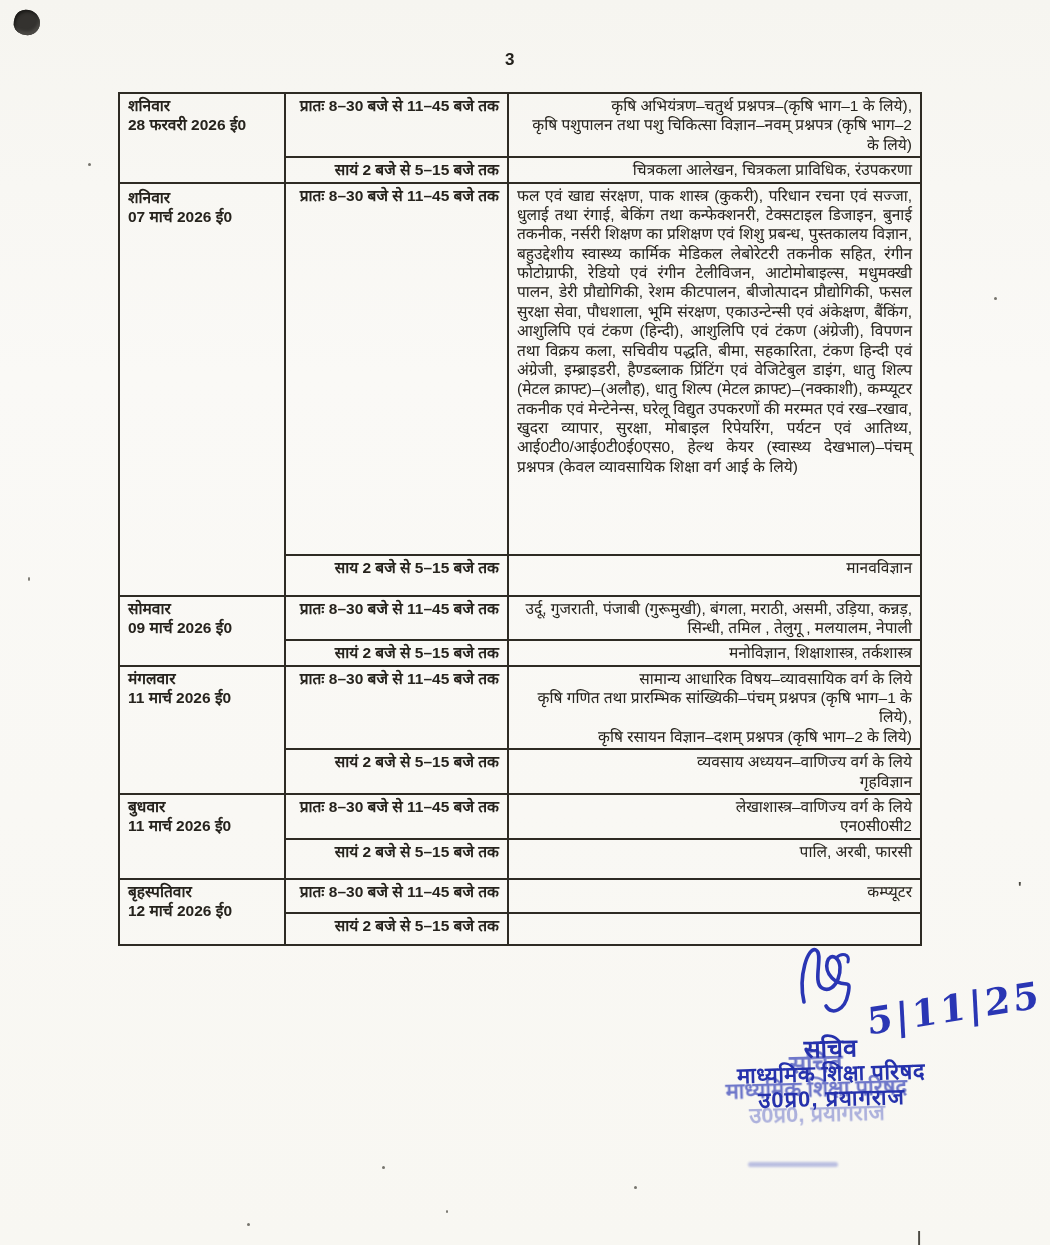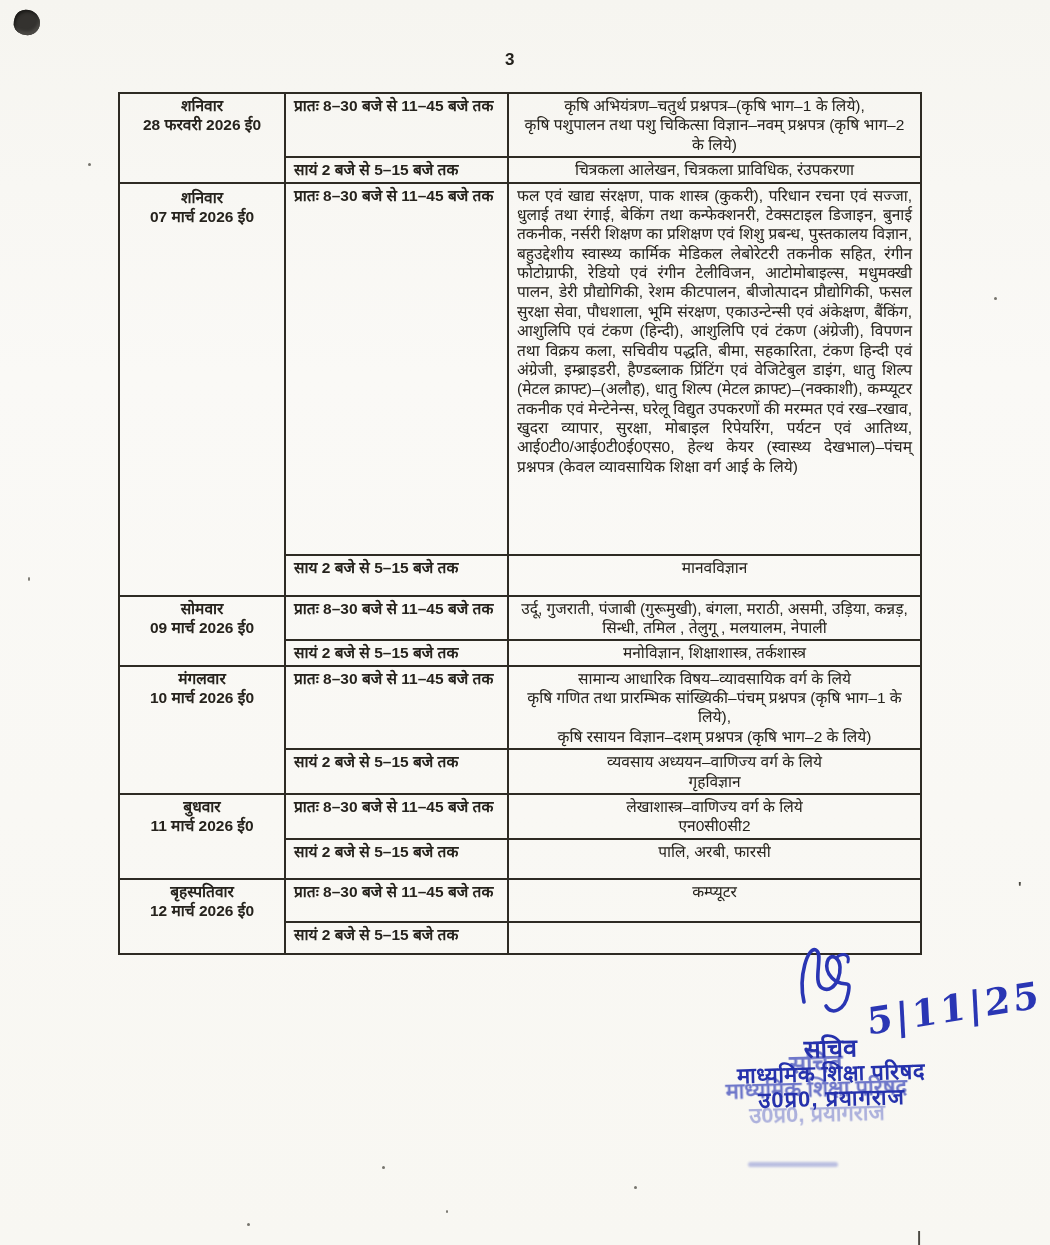--- a/index.html
+++ b/index.html
@@ -26,29 +26,29 @@
   }
   table.sched td{
     border:2.2px solid #2e2b24;
     font-size:15.5px;line-height:1.25;
     padding:2px 8px;
     vertical-align:top;
     white-space:pre-line;
     color:#26231d;
   }
   td.date-cell{
-    width:148px;text-align:center;vertical-align:middle;
+    width:148px;text-align:left;vertical-align:middle;
     font-weight:600;
   }
   td.date-cell.vtop{vertical-align:top;padding-top:4px;}
   td.time-cell{
-    width:205px;text-align:left;vertical-align:top;
+    width:205px;text-align:right;vertical-align:top;
     padding:3px 16px;font-weight:600;
   }
-  td.subj-cell{width:395px;text-align:center;}
+  td.subj-cell{width:395px;text-align:right;}
   td.subj-cell.justify{text-align:justify;margin-left:12px;}
   
   .blob{
     position:absolute;left:14px;top:10px;width:26px;height:25px;
     background:#34322f;border-radius:48% 55% 52% 45%;
     transform:rotate(14deg);
     box-shadow:inset 2px 2px 3px #1c1b19, inset -2px -3px 3px #4c4a46;
   }
   .speck{position:absolute;background:#55524b;border-radius:50%;opacity:.8;}
   .tickmark{position:absolute;color:#4b4942;font-size:15px;font-weight:700;}
@@ -127,21 +127,21 @@
       <td class="time-cell">प्रातः 8–30 बजे से 11–45 बजे तक</td>
       <td class="subj-cell">उर्दू, गुजराती, पंजाबी (गुरूमुखी), बंगला, मराठी, असमी, उड़िया, कन्नड़, सिन्धी,  तमिल , तेलुगू ,  मलयालम,  नेपाली</td>
     </tr>
     <tr style="height:25px">
       <td class="time-cell">सायं 2 बजे से 5–15 बजे तक</td>
       <td class="subj-cell">मनोविज्ञान, शिक्षाशास्त्र, तर्कशास्त्र</td>
     </tr>
 
     <tr style="height:83px">
       <td class="date-cell" rowspan="2">मंगलवार
-10 मार्च 2026 ई0</td>
+11 मार्च 2026 ई0</td>
       <td class="time-cell">प्रातः 8–30 बजे से 11–45 बजे तक</td>
       <td class="subj-cell">सामान्य आधारिक विषय–व्यावसायिक वर्ग के लिये
 कृषि गणित तथा प्रारम्भिक सांख्यिकी–पंचम् प्रश्नपत्र (कृषि भाग–1 के लिये),
 कृषि रसायन विज्ञान–दशम् प्रश्नपत्र (कृषि भाग–2 के लिये)</td>
     </tr>
     <tr style="height:37px">
       <td class="time-cell">सायं 2 बजे से 5–15 बजे तक</td>
       <td class="subj-cell">व्यवसाय अध्ययन–वाणिज्य वर्ग के लिये
 गृहविज्ञान</td>
     </tr>
@@ -151,21 +151,21 @@
 11 मार्च 2026 ई0</td>
       <td class="time-cell">प्रातः 8–30 बजे से 11–45 बजे तक</td>
       <td class="subj-cell">लेखाशास्त्र–वाणिज्य वर्ग के लिये
 एन0सी0सी2</td>
     </tr>
     <tr style="height:40px">
       <td class="time-cell">सायं 2 बजे से 5–15 बजे तक</td>
       <td class="subj-cell">पालि, अरबी, फारसी</td>
     </tr>
 
-    <tr style="height:43px">
+    <tr style="height:34px">
       <td class="date-cell" rowspan="2">बृहस्पतिवार
 12 मार्च 2026 ई0</td>
       <td class="time-cell">प्रातः 8–30 बजे से 11–45 बजे तक</td>
       <td class="subj-cell">कम्प्यूटर</td>
     </tr>
     <tr style="height:32px">
       <td class="time-cell">सायं 2 बजे से 5–15 बजे तक</td>
       <td class="subj-cell"></td>
     </tr>
   </tbody>

